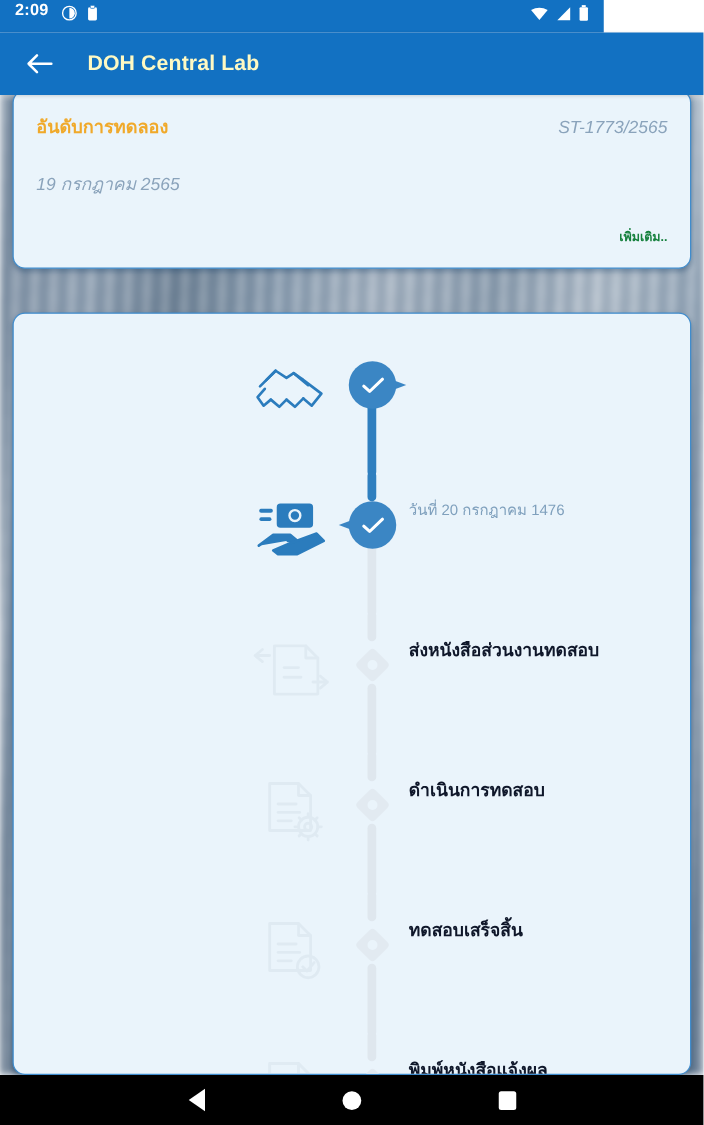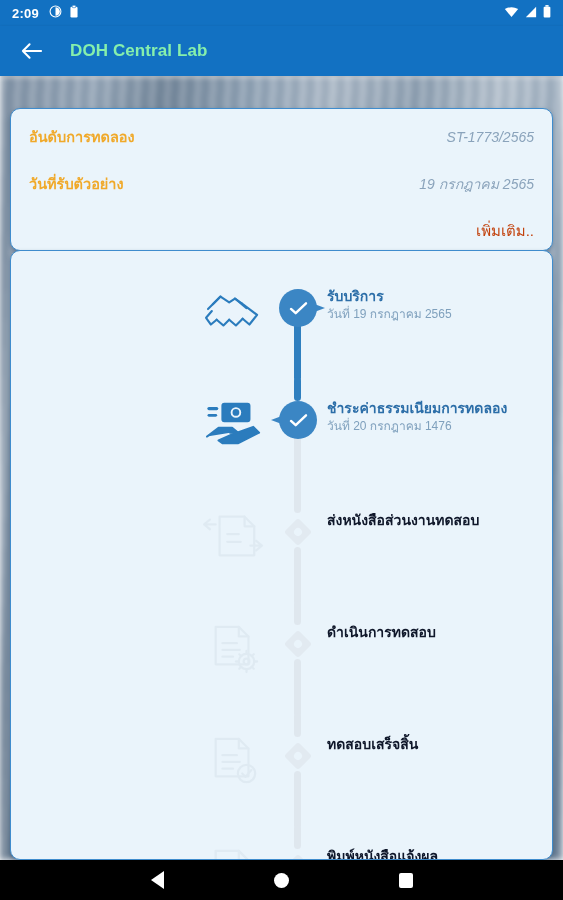--- a/index.html
+++ b/index.html
@@ -38,24 +38,23 @@
       repeating-linear-gradient(92deg,
         rgba(255,255,255,0.18) 0px, rgba(255,255,255,0.18) 6px,
         rgba(60,85,110,0.16) 6px, rgba(60,85,110,0.16) 15px),
       linear-gradient(180deg, rgba(255,255,255,0.05) 0%, rgba(40,60,85,0.25) 100%);
   }
 
   
   #status-bar {
     position: absolute;
     left: 0; top: 0;
-    width: 563px; height: 26px;
+    width: 483px; height: 26px;
     background: #1271c2;
     display: flex;
-    align-items: center;
     padding: 0 12px;
     z-index: 40;
   }
   .sb-time {
     color: #ffffff;
     font-size: 13px;
     font-weight: bold;
     letter-spacing: 0.2px;
   }
   .sb-left-icons { display: flex; align-items: center; gap: 7px; margin-left: 10px; }
@@ -73,39 +72,39 @@
     padding-left: 14px;
     z-index: 40;
     box-shadow: 0 1px 3px rgba(0,0,0,0.18);
   }
   #back-arrow {
     width: 34px; height: 34px;
     display: flex; align-items: center; justify-content: center;
     cursor: pointer;
   }
   #app-title {
-    color: #86efac;
+    color: #fef9c3;
     font-size: 17px;
     font-weight: bold;
     margin-left: 22px;
     letter-spacing: 0.1px;
   }
 
   
   .card {
     position: absolute;
     background: #eaf4fb;
     border: 1px solid #3f8ccd;
     border-radius: 10px;
     box-shadow: 0 2px 4px rgba(20,60,100,0.35);
     z-index: 20;
   }
 
   #info-card {
-    left: 10px; top: 108px;
+    left: 10px; top: 72px;
     width: 543px; height: 143px;
     padding: 16px 18px 0 18px;
   }
   .info-row {
     display: flex;
     align-items: baseline;
     justify-content: space-between;
     margin-bottom: 24px;
   }
   .info-label {
@@ -117,23 +116,23 @@
     color: #8aa3bb;
     font-size: 14px;
     font-style: italic;
   }
   #more-link-row {
     display: flex;
     justify-content: flex-end;
     margin-top: 2px;
   }
   #more-link {
-    color: #c2410c;
-    font-size: 15px;
-    font-weight: normal;
+    color: #15803d;
+    font-size: 10px;
+    font-weight: bold;
     cursor: pointer;
   }
 
   
   #timeline-card {
     left: 10px; top: 250px;
     width: 543px; height: 610px;
     overflow: hidden;
   }
 
@@ -325,21 +324,20 @@
     </div>
     <div id="app-title">DOH Central Lab</div>
   </div>
 
   <div id="info-card" class="card">
     <div class="info-row">
       <span class="info-label">อันดับการทดลอง</span>
       <span class="info-value">ST-1773/2565</span>
     </div>
     <div class="info-row">
-      <span class="info-label">วันที่รับตัวอย่าง</span>
       <span class="info-value">19 กรกฎาคม 2565</span>
     </div>
     <div id="more-link-row">
       <span id="more-link">เพิ่มเติม..</span>
     </div>
   </div>
 
   <div id="timeline-card" class="card">
     <div id="timeline">
 
@@ -357,24 +355,20 @@
           </svg>
         </div>
         <div class="tl-node done">
           <div class="tail"></div>
           <div class="bubble">
             <svg width="19" height="15" viewBox="0 0 20 16">
                 <path d="M2 8.5 L7 13 L18 2.5" fill="none" stroke="#ffffff" stroke-width="2.6" stroke-linecap="round" stroke-linejoin="round"></path>
               </svg>
           </div>
         </div>
-        <div class="tl-text">
-          <div class="tl-title done">รับบริการ</div>
-          <div class="tl-date done">วันที่ 19 กรกฎาคม 2565</div>
-        </div>
       </div>
 
       <div class="tl-step">
         <div class="tl-line done" style="top:-2px;height:24px;"></div>
         <div class="tl-line todo" style="top:56px;height:58px;"></div>
         <div class="tl-icon done">
           <svg width="62" height="52" viewBox="0 0 64 54" stroke-width="2.2" stroke-linecap="round" stroke-linejoin="round">
             <rect x="20" y="6" width="28" height="18" rx="2" fill="#2b7cbd" stroke="#2b7cbd"></rect>
             <circle cx="34" cy="15" r="4.5" fill="none" stroke="#eaf4fb" stroke-width="2"></circle>
             <path d="M6 11 L14 11" stroke-width="3.4"></path>
@@ -385,21 +379,20 @@
         </div>
         <div class="tl-node done">
           <div class="tail-l"></div>
           <div class="bubble">
             <svg width="19" height="15" viewBox="0 0 20 16">
                 <path d="M2 8.5 L7 13 L18 2.5" fill="none" stroke="#ffffff" stroke-width="2.6" stroke-linecap="round" stroke-linejoin="round"></path>
               </svg>
           </div>
         </div>
         <div class="tl-text">
-          <div class="tl-title done">ชำระค่าธรรมเนียมการทดลอง</div>
           <div class="tl-date done">วันที่ 20 กรกฎาคม 1476</div>
         </div>
       </div>
 
       <div class="tl-step">
         <div class="tl-line todo" style="top:-2px;height:24px;"></div>
         <div class="tl-line todo" style="top:56px;height:58px;"></div>
         <div class="tl-icon todo">
           <svg width="64" height="54" viewBox="0 0 66 56" stroke-width="2.4" stroke-linecap="round" stroke-linejoin="round">
             <path d="M18 8 H44 L54 18 V48 H18 Z"></path>

